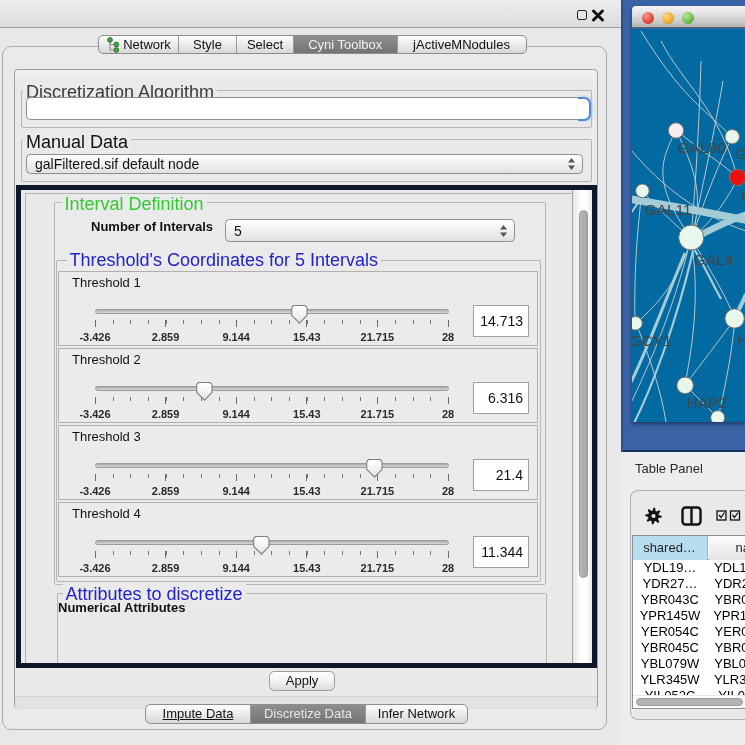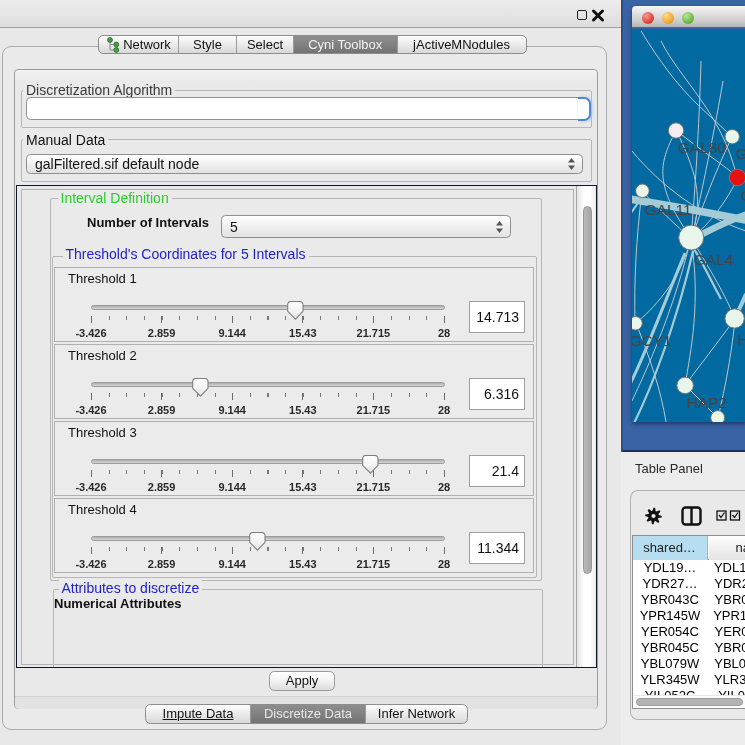--- a/index.html
+++ b/index.html
@@ -24,32 +24,32 @@
 
 
 #panelA { position:absolute; left:2px; top:46px; width:604.5px; height:684px;
   border:1.5px solid #ababab; border-radius:9px; background:#eaeaea; }
 #panelB { position:absolute; left:13.5px; top:69px; width:584px; height:639.5px;
   border:1px solid #9d9d9d; border-radius:4px;
   background:linear-gradient(#f2f2f2, #e9e9e9 12px); }
 #panelB .botstrip { position:absolute; left:0; top:626px; width:100%; height:12.5px; background:#e2e2e2; border-radius:0 0 4px 4px; border-top:1px solid #d2d2d2; }
 
 .fs { position:absolute; border:1px solid #b6b6b6; border-radius:2px; }
-.fl { position:absolute; font-size:14px; background:#eaeaea; padding:0 3px; white-space:nowrap; }
+.fl { position:absolute; font-size:18px; background:#eaeaea; padding:0 3px; white-space:nowrap; }
 .b13 { position:absolute; font-size:13px; font-weight:bold; color:#111; white-space:nowrap; }
 
 
 .combo { position:absolute; border:1px solid #8f8f8f; border-radius:4.5px;
   background:linear-gradient(#ffffff,#ededed 60%,#e2e2e2); }
 .combo .ct { position:absolute; left:8px; top:50%; transform:translateY(-50%); font-size:14px; color:#111; white-space:nowrap; }
 .combo svg { position:absolute; right:6px; top:50%; transform:translateY(-50%); }
 
 
 #scrollpane { position:absolute; left:15.5px; top:184.5px; width:581px; height:483px;
-  border:1px solid #0f172a; background:#e9e9e9; overflow:hidden; }
+  border:5px solid #0f172a; background:#e9e9e9; overflow:hidden; }
 #spInner { position:absolute; left:4px; top:3px; width:553px; height:476px; border:1px solid #b3b3b3; }
 #vsb { position:absolute; right:0; top:0; width:20px; height:100%; border-left:1px solid #a5a5a5;
   background:linear-gradient(90deg,#e4e4e4,#ffffff 40%,#ffffff 70%,#e9e9e9); }
 #vsb .thumbv { position:absolute; left:6.5px; top:20px; width:9px; height:368px; border-radius:5px;
   background:linear-gradient(90deg,#b9b9b9,#a5a5a5); border:0.5px solid #989898; }
 
 
 .green { color:#2ecc2e; }
 .blue { color:#2222cc; }
 

